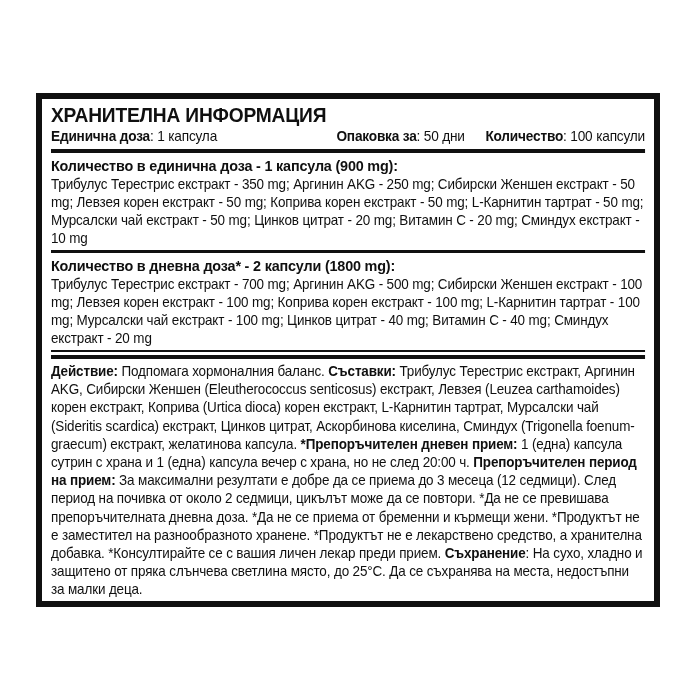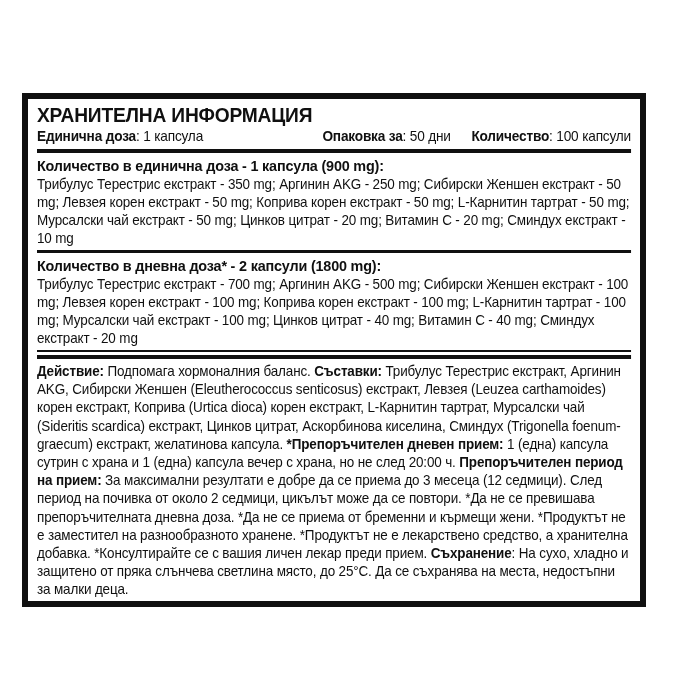--- a/index.html
+++ b/index.html
@@ -1,18 +1,18 @@
 <!DOCTYPE html>
 <html><head>
 <meta charset="utf-8">
 <style>
   html,body{margin:0;padding:0;background:#ffffff;}
   body{width:700px;height:700px;position:relative;font-family:"Liberation Sans","DejaVu Sans",sans-serif;color:#101010;}
   .label-box{
-    position:absolute;left:22px;top:93px;width:624px;height:514px;
+    position:absolute;left:36px;top:93px;width:624px;height:514px;
     border:6px solid #101010;box-sizing:border-box;
     padding:3px 9px 4px 9px;background:#ffffff;overflow:hidden;
   }
   
   .squeeze{width:106.9%;transform:scaleX(0.9355);transform-origin:0 0;}
   .title{
     font-size:20.5px;font-weight:700;letter-spacing:-0.2px;
     margin:1px 0 1px 0;line-height:23px;
   }
   .serving-row{

